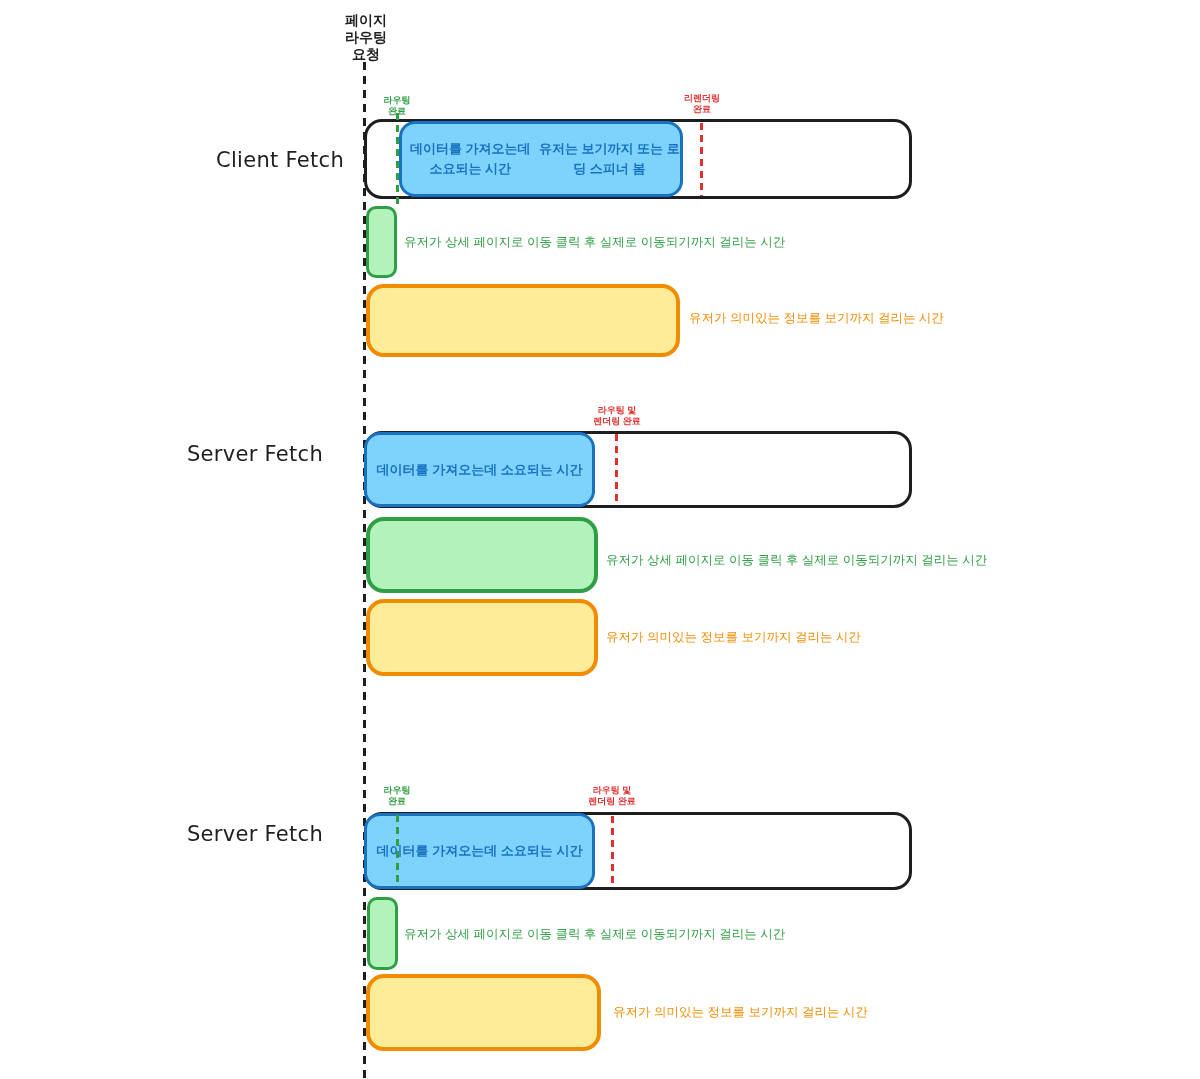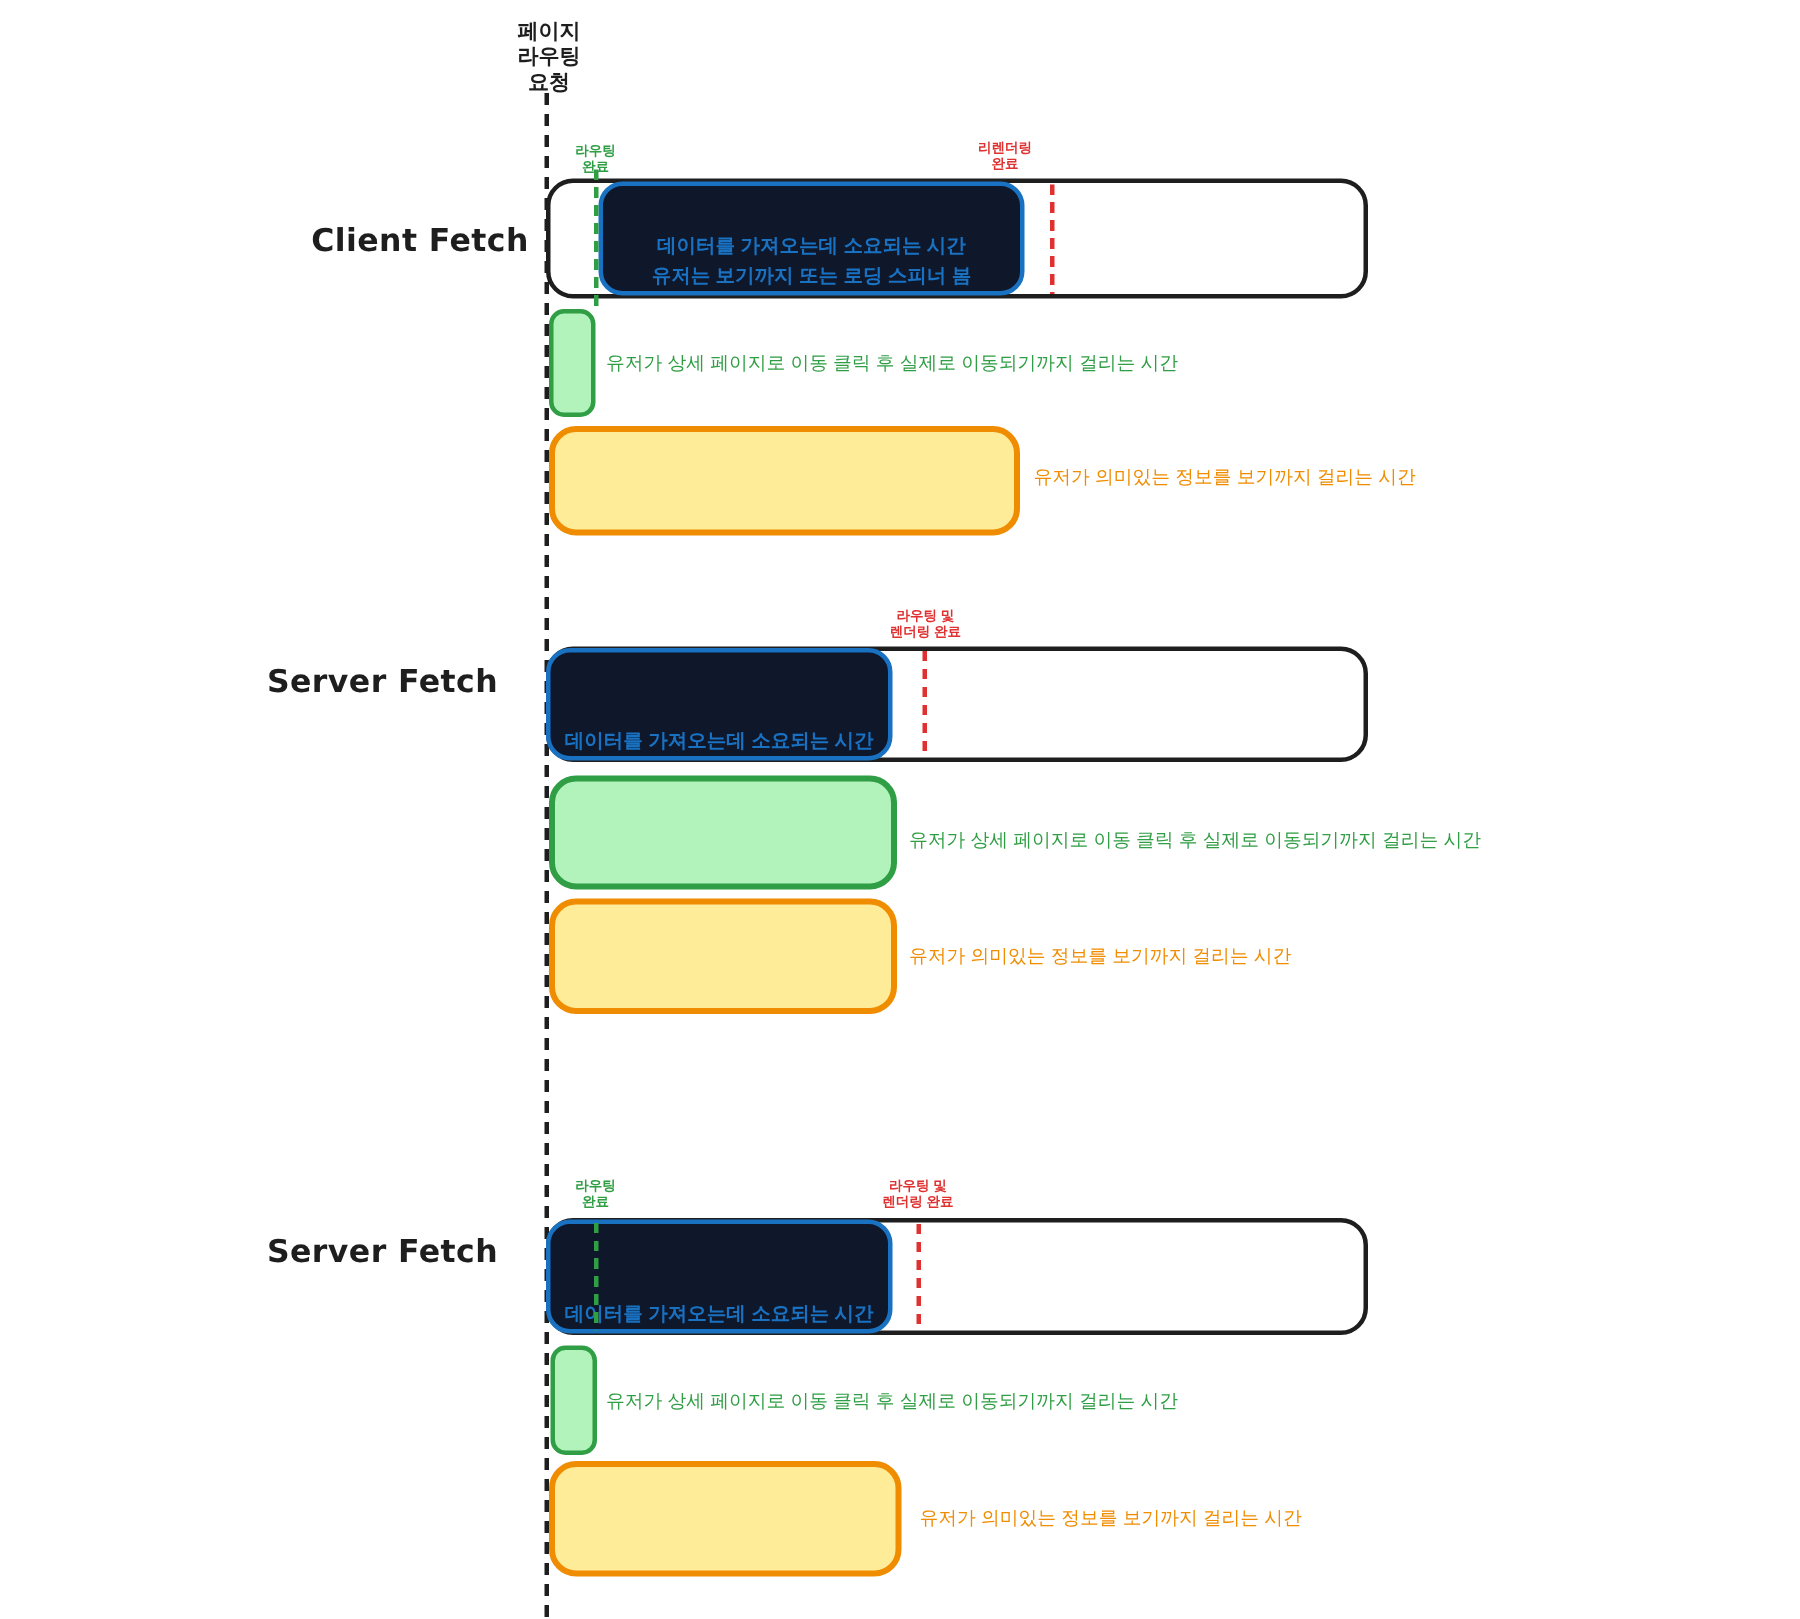--- a/index.html
+++ b/index.html
@@ -14,39 +14,39 @@
   .request-label {
     position:absolute; left:331px; top:12px; width:70px; text-align:center;
     font-size:14px; line-height:17px; color:#1e1e1e; font-weight:600;
   }
   .request-label span { display:block; }
 
   
   .section-title {
     position:absolute; text-align:center; color:#1e1e1e;
     font-family:"DejaVu Sans", sans-serif; font-size:21px; line-height:27px;
-    font-weight:700; letter-spacing:0.3px;
+    font-weight:400; letter-spacing:0.3px;
   }
   .section-title span { display:block; }
   .s1-title { left:175px; top:147px; width:210px; }
   .s2-title { left:130px; top:441px; width:250px; }
   .s3-title { left:130px; top:821px; width:250px; }
 
   
   .bar {
     position:absolute; background:#ffffff; border:3.5px solid #1e1e1e; border-radius:18px;
   }
   .s1-bar { left:364px; top:119px; width:548px; height:80px; }
   .s2-bar { left:364px; top:431px; width:548px; height:77px; }
   .s3-bar { left:364px; top:812px; width:548px; height:78px; }
 
   
   .blue-box {
-    position:absolute; background:#0f172a; border:3px solid #1971c2; border-radius:16px;
-    color:#1971c2; display:flex; flex-direction:column; justify-content:flex-end; align-items:center;
+    position:absolute; background:#7dd3fc; border:3px solid #1971c2; border-radius:16px;
+    color:#1971c2; display:flex; flex-direction:row; justify-content:center; align-items:center;
     font-size:13px; line-height:20px; font-weight:600; text-align:center;
   }
   .s1-blue { left:399px; top:121px; width:284px; height:76px; }
   .s2-blue { left:364px; top:432px; width:231px; height:75px; }
   .s3-blue { left:364px; top:813px; width:231px; height:76px; }
 
   
   .vline { position:absolute; width:3px; }
   .green-line { background:repeating-linear-gradient(to bottom, #2f9e44 0 7px, transparent 7px 12px); }
   .red-line   { background:repeating-linear-gradient(to bottom, #e03131 0 7px, transparent 7px 12px); }
@@ -57,21 +57,21 @@
   .s3-red-line   { left:611px; top:816px; height:71px; }
 
   
   .marker-label {
     position:absolute; text-align:center; font-size:9px; line-height:11px; font-weight:700;
   }
   .marker-label span { display:block; }
   .marker-label.green { color:#2f9e44; }
   .marker-label.red { color:#e03131; }
   .s1-green-label { left:374px; top:95px; width:46px; }
-  .s1-red-label   { left:640px; top:93px; width:60px; }
+  .s1-red-label   { left:672px; top:93px; width:60px; }
   .s2-red-label   { left:586px; top:405px; width:62px; }
   .s3-green-label { left:374px; top:785px; width:46px; }
   .s3-red-label   { left:581px; top:785px; width:62px; }
 
   
   .green-box { position:absolute; background:#b2f2bb; border:3.5px solid #2f9e44; }
   .green-box.small { border-radius:10px; }
   .green-box.big { border-radius:18px; border-width:4px; }
   .s1-nav-box { left:366px; top:206px; width:31px; height:72px; }
   .s2-nav-box { left:366px; top:517px; width:232px; height:76px; }

